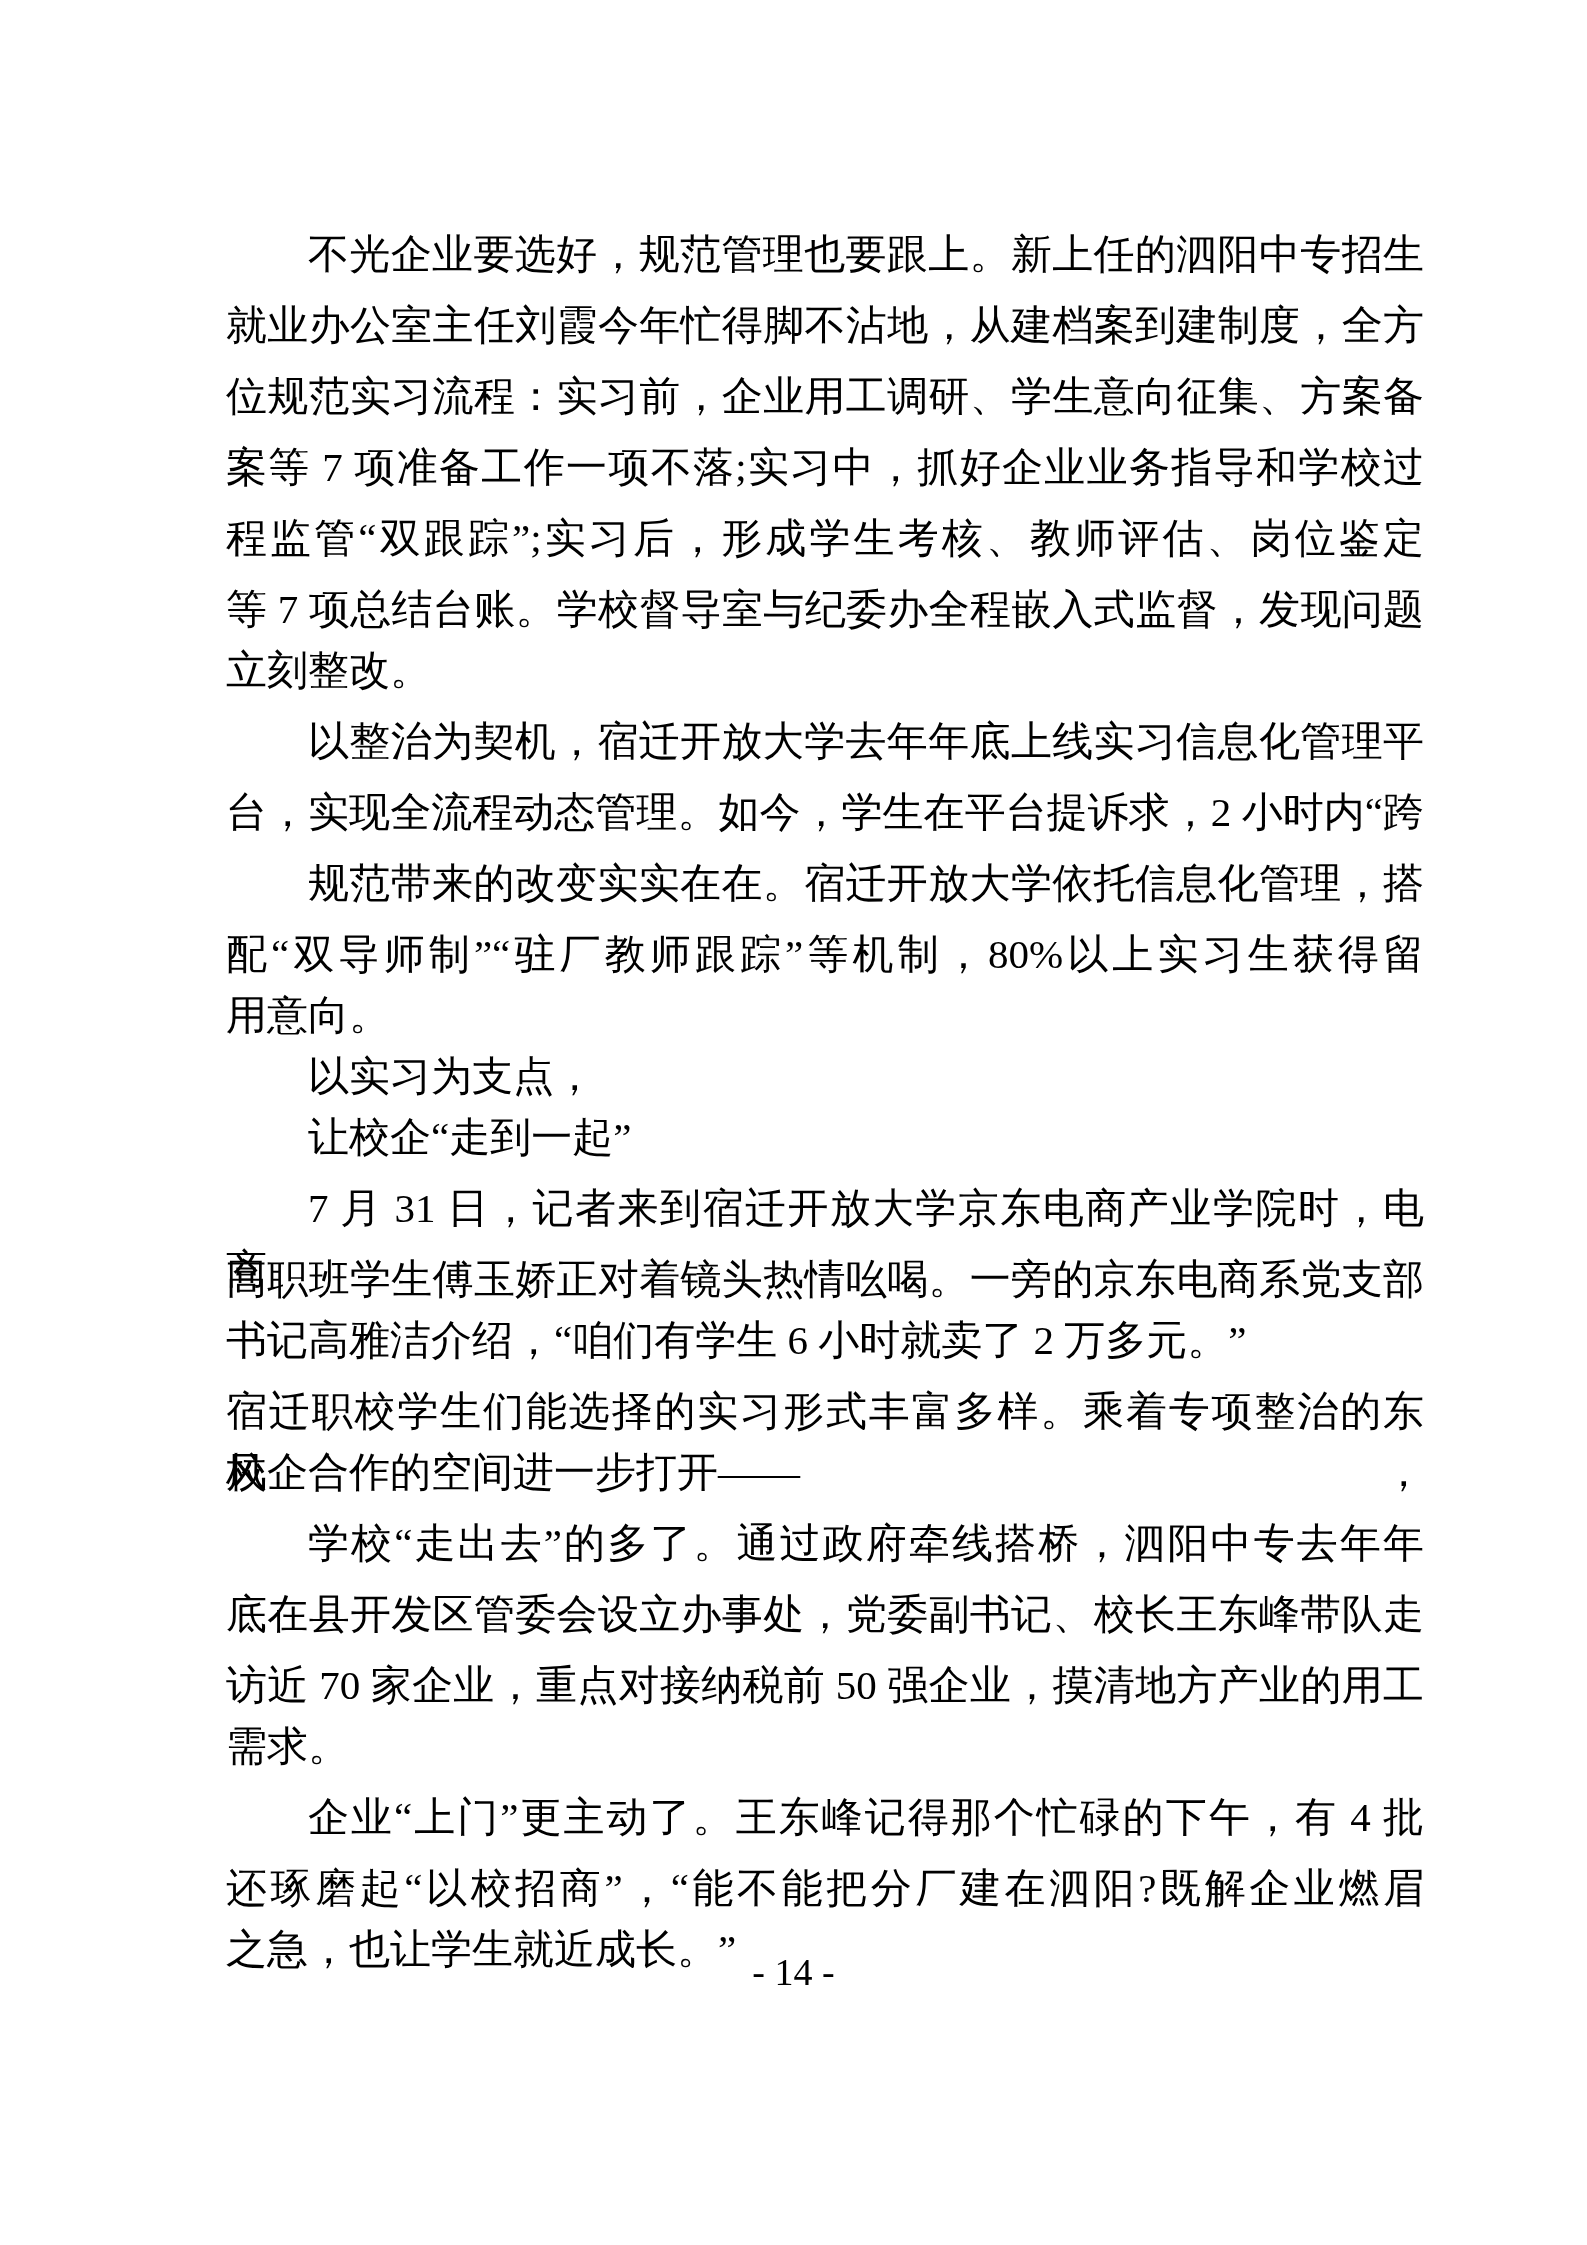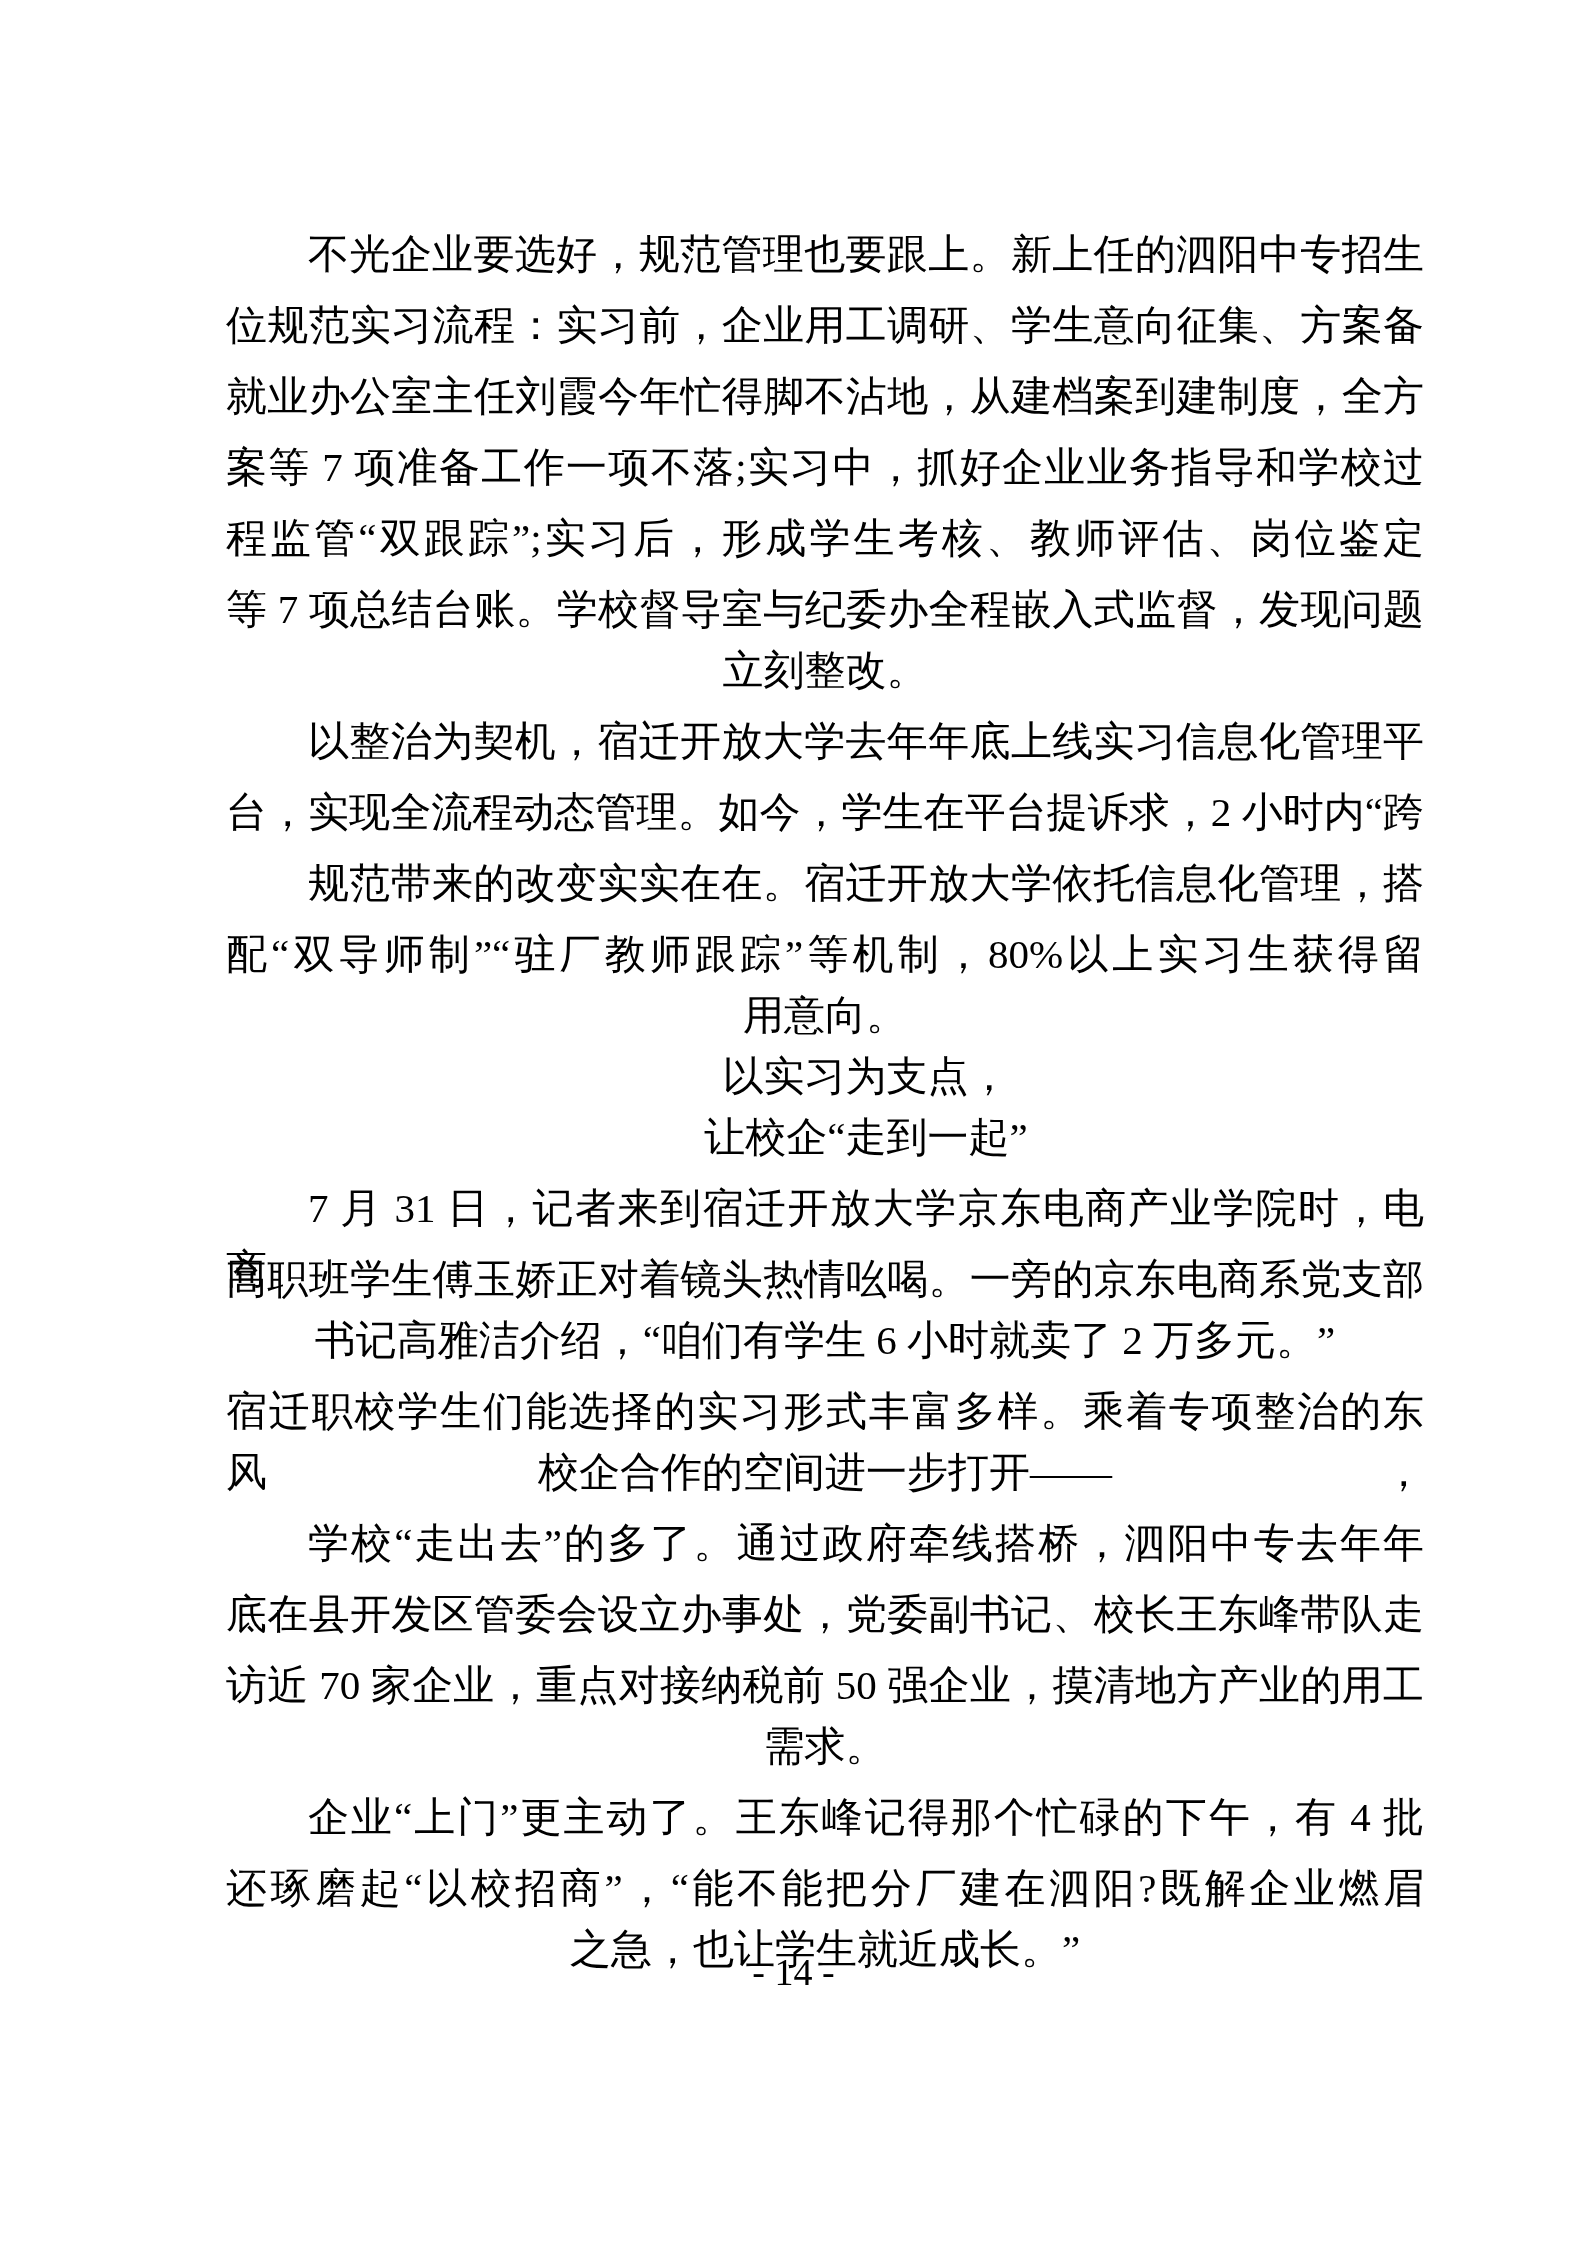--- a/index.html
+++ b/index.html
@@ -19,21 +19,21 @@
     position: absolute;
     left: 226px;
     top: 214px;
     width: 1198px;
   }
   .line {
     font-size: 41px;
     line-height: 61px;
     height: 61px;
     white-space: normal;
-    text-align: center;
+    text-align: left;
   }
   .line.fill {
     text-align: justify;
     text-align-last: justify;
     margin-top: 10px;
   }
   .line.indent {
     text-indent: 2em;
   }
   .page-footer {
@@ -45,22 +45,22 @@
     font-size: 38px;
     line-height: 48px;
     color: #000000;
   }
 </style>
 </head>
 <body>
 
 <div class="doc-body">
     <div class="line indent fill">不光企业要选好，规范管理也要跟上。新上任的泗阳中专招生</div>
+    <div class="line fill">就业办公室主任刘霞今年忙得脚不沾地，从建档案到建制度，全方</div>
     <div class="line fill">位规范实习流程：实习前，企业用工调研、学生意向征集、方案备</div>
-    <div class="line fill">就业办公室主任刘霞今年忙得脚不沾地，从建档案到建制度，全方</div>
     <div class="line fill">案等 7 项准备工作一项不落;实习中，抓好企业业务指导和学校过</div>
     <div class="line fill">程监管“双跟踪”;实习后，形成学生考核、教师评估、岗位鉴定</div>
     <div class="line fill">等 7 项总结台账。学校督导室与纪委办全程嵌入式监督，发现问题</div>
     <div class="line">立刻整改。</div>
     <div class="line indent fill">以整治为契机，宿迁开放大学去年年底上线实习信息化管理平</div>
     <div class="line fill">台，实现全流程动态管理。如今，学生在平台提诉求，2 小时内“跨</div>
     <div class="line indent fill">规范带来的改变实实在在。宿迁开放大学依托信息化管理，搭</div>
     <div class="line fill">配“双导师制”“驻厂教师跟踪”等机制，80%以上实习生获得留</div>
     <div class="line">用意向。</div>
     <div class="line indent">以实习为支点，</div>

